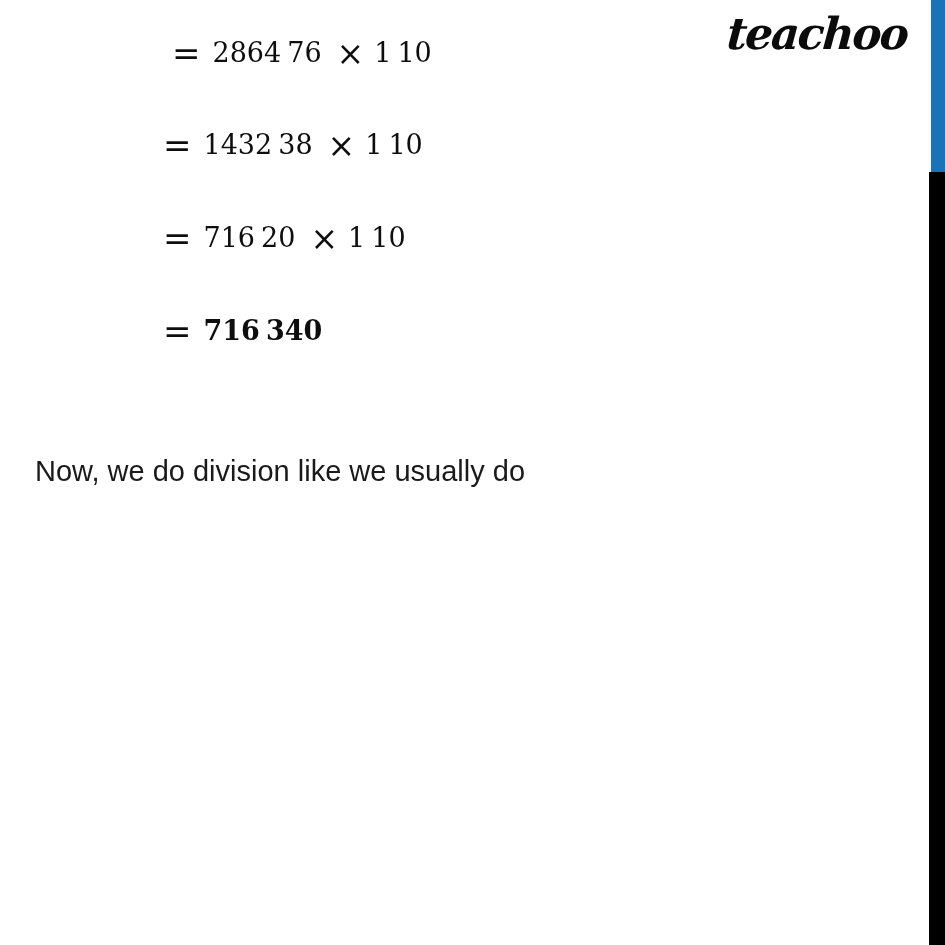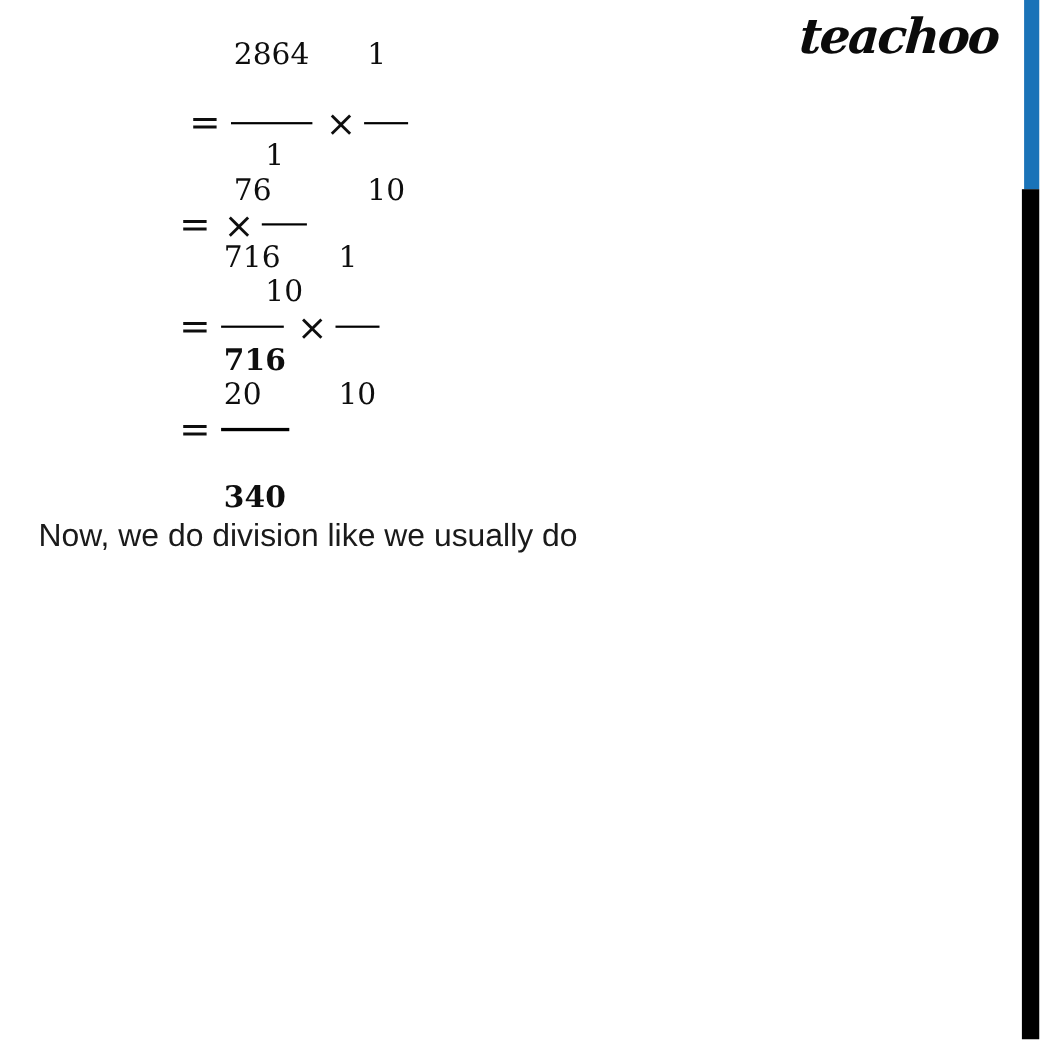--- a/index.html
+++ b/index.html
@@ -61,23 +61,22 @@
     line-height: 1;
   }
   .op {
     font-size: 33px;
     line-height: 1;
     margin-left: 3px;
     margin-right: -2px;
   }
   .frac {
     display: inline-flex;
-    flex-direction: column;
+    flex-direction: row;
     align-items: flex-start;
-    gap: 44px;
   }
   .frac .num, .frac .den {
     font-size: 27px;
     line-height: 1.05;
     padding: 0 3px;
   }
   .frac .bar {
     align-self: stretch;
     height: 2px;
     background: #000;
@@ -92,21 +91,21 @@
   }
   #eq0 { left: 172px; top: 36px; }
   #eq1 { left: 163px; top: 128px; }
   #eq2 { left: 163px; top: 221px; }
   #eq3 { left: 163px; top: 314px; }
 
   
   .note {
     position: absolute;
     left: 35px;
-    top: 471px;
+    top: 455px;
     font-size: 29px;
     color: #1a1a1a;
     font-family: "Liberation Sans", sans-serif;
     white-space: nowrap;
   }
 </style>
 </head>
 <body>
 
 <div class="edge-bar-blue"></div>
@@ -124,20 +123,25 @@
   <span class="op">×</span>
   <span class="frac">
     <span class="num">1</span>
     <span class="bar"></span>
     <span class="den">10</span>
   </span>
 </div>
 
 <div class="eq-line" id="eq1">
   <span class="eq-sign">=</span>
+  <span class="frac">
+    <span class="num">1432</span>
+    <span class="bar"></span>
+    <span class="den">38</span>
+  </span>
   <span class="op">×</span>
   <span class="frac">
     <span class="num">1</span>
     <span class="bar"></span>
     <span class="den">10</span>
   </span>
 </div>
 
 <div class="eq-line" id="eq2">
   <span class="eq-sign">=</span>

